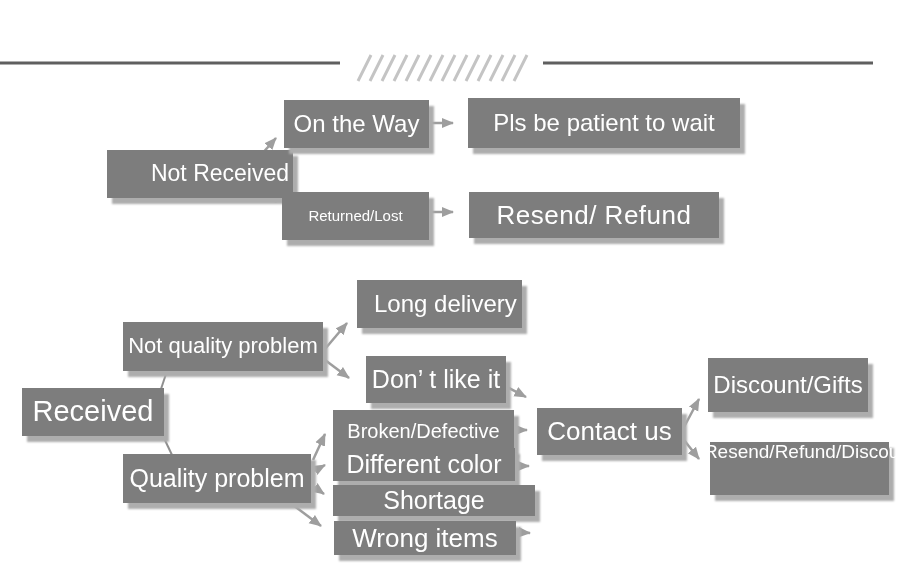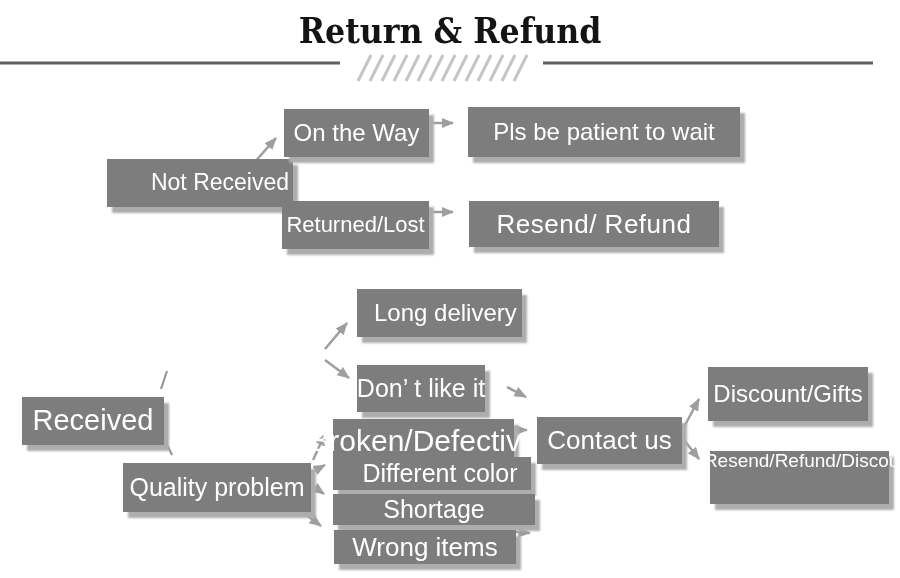--- a/index.html
+++ b/index.html
@@ -15,33 +15,30 @@
   }
   .title .tt{display:inline-block;transform:scaleX(.88);transform-origin:center;letter-spacing:0px;}
   svg.overlay{position:absolute;left:0;top:0;width:900px;height:578px;pointer-events:none;}
   .rule{stroke:var(--divider,#5f5f5f);stroke-width:3;}
   .hatch{stroke:var(--hatch,#c4c4c4);stroke-width:3;}
   .conn{stroke:var(--connector,#8f8f8f);stroke-width:2;}
   .arr{stroke:var(--arrow,#9e9e9e);stroke-width:2.5;fill:none;}
   .node{
     position:absolute;background:var(--box);color:var(--box_text);
     display:flex;align-items:center;justify-content:center;white-space:nowrap;
-    box-shadow:5px 6px 2px var(--shadow);line-height:1.1;margin-top:9px;
+    box-shadow:5px 6px 2px var(--shadow);line-height:1.1;
   }
   .node.left{justify-content:flex-start;}
   .two-line{flex-direction:row;align-items:flex-start;justify-content:center;padding-left:20px;}
 </style>
 </head>
 <body>
 
 <div class="stage">
 
-  <div class="title">
-    <span class="tt">Return &amp; Refund</span>
-  </div>
 
   <svg class="overlay" viewBox="0 0 900 578" xmlns="http://www.w3.org/2000/svg">
     <defs>
       <marker id="ah" markerWidth="6" markerHeight="6" refX="4.6" refY="2.5" orient="auto">
         <path d="M0,0.4 L5,2.5 L0,4.6 Z" fill="#9e9e9e"></path>
       </marker>
     </defs>
 
     <line class="rule" x1="0" y1="63" x2="340" y2="63"></line>
     <line class="rule" x1="543" y1="63" x2="873" y2="63"></line>
@@ -82,29 +79,30 @@
     <line class="arr" marker-end="url(#ah)" x1="516" y1="466" x2="529" y2="466"></line>
     <line class="arr" marker-end="url(#ah)" x1="515" y1="498" x2="530" y2="498"></line>
     <line class="arr" marker-end="url(#ah)" x1="516" y1="532" x2="530" y2="533"></line>
     <line class="arr" marker-end="url(#ah)" x1="684" y1="427" x2="699" y2="399"></line>
     <line class="arr" marker-end="url(#ah)" x1="684" y1="440" x2="699" y2="459"></line>
   </svg>
 
   <div class="node" style="left:107px;top:150px;width:146px;height:48px;font-size:23px;padding-left:40px;">Not Received</div>
   <div class="node" style="left:284px;top:100px;width:145px;height:48px;font-size:24px;">On the Way</div>
   <div class="node" style="left:468px;top:98px;width:272px;height:50px;font-size:24px;">Pls be patient to wait</div>
-  <div class="node" style="left:282px;top:192px;width:147px;height:48px;font-size:22px;">Returned/Lost</div>
+  <div class="node" style="left:282px;top:192px;width:147px;height:48px;font-size:15px;">Returned/Lost</div>
   <div class="node" style="left:469px;top:192px;width:250px;height:46px;font-size:26px;letter-spacing:0.5px;">Resend/ Refund</div>
 
   <div class="node" style="left:22px;top:388px;width:142px;height:48px;font-size:29px;">Received</div>
+  <div class="node" style="left:123px;top:322px;width:200px;height:49px;font-size:22px;">Not quality problem</div>
   <div class="node" style="left:123px;top:454px;width:188px;height:49px;font-size:25px;">Quality problem</div>
   <div class="node left" style="left:357px;top:280px;width:148px;height:48px;font-size:24px;padding-left:17px;">Long delivery</div>
-  <div class="node" style="left:357px;top:356px;width:128px;height:47px;font-size:25px;">Don’ t like it</div>
-  <div class="node" style="left:333px;top:410px;width:181px;height:42px;font-size:30px;">Broken/Defective</div>
-  <div class="node" style="left:333px;top:448px;width:182px;height:33px;font-size:25px;padding-left:16px;">Different color</div>
+  <div class="node" style="left:366px;top:356px;width:140px;height:47px;font-size:25px;">Don’ t like it</div>
+  <div class="node" style="left:333px;top:410px;width:181px;height:42px;font-size:20px;">Broken/Defective</div>
+  <div class="node" style="left:333px;top:448px;width:182px;height:33px;font-size:25px;">Different color</div>
   <div class="node" style="left:333px;top:485px;width:202px;height:31px;font-size:25px;">Shortage</div>
   <div class="node" style="left:537px;top:408px;width:145px;height:47px;font-size:26px;">Contact us</div>
   <div class="node" style="left:334px;top:521px;width:182px;height:34px;font-size:26px;">Wrong items</div>
   <div class="node" style="left:708px;top:358px;width:160px;height:54px;font-size:24px;">Discount/Gifts</div>
   <div class="node two-line" style="left:710px;top:442px;width:159px;height:53px;font-size:19px;">
     <span>Resend/Refund/</span>
     <span>Discount</span>
   </div>
 
 </div>

